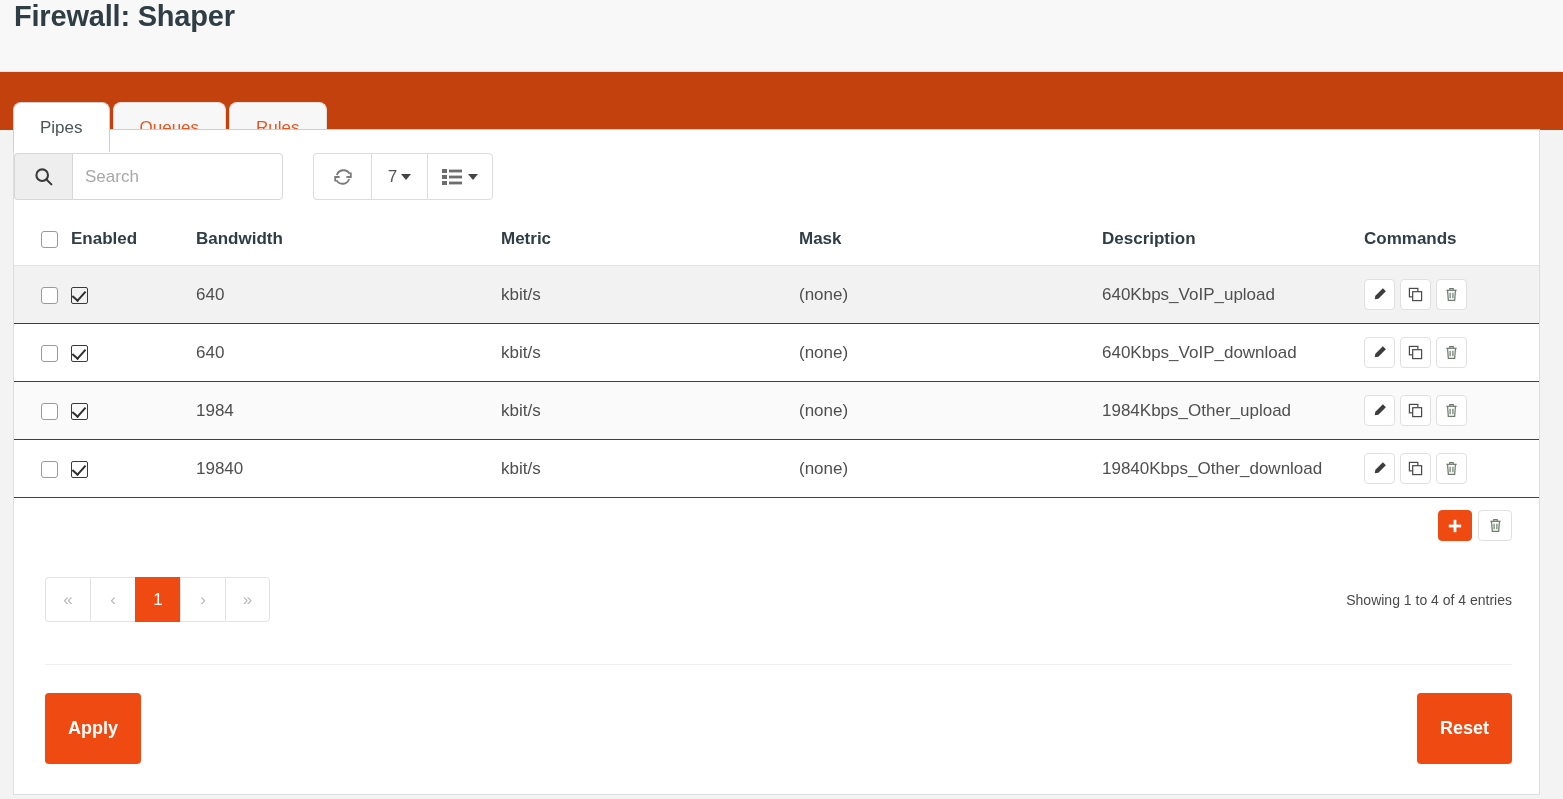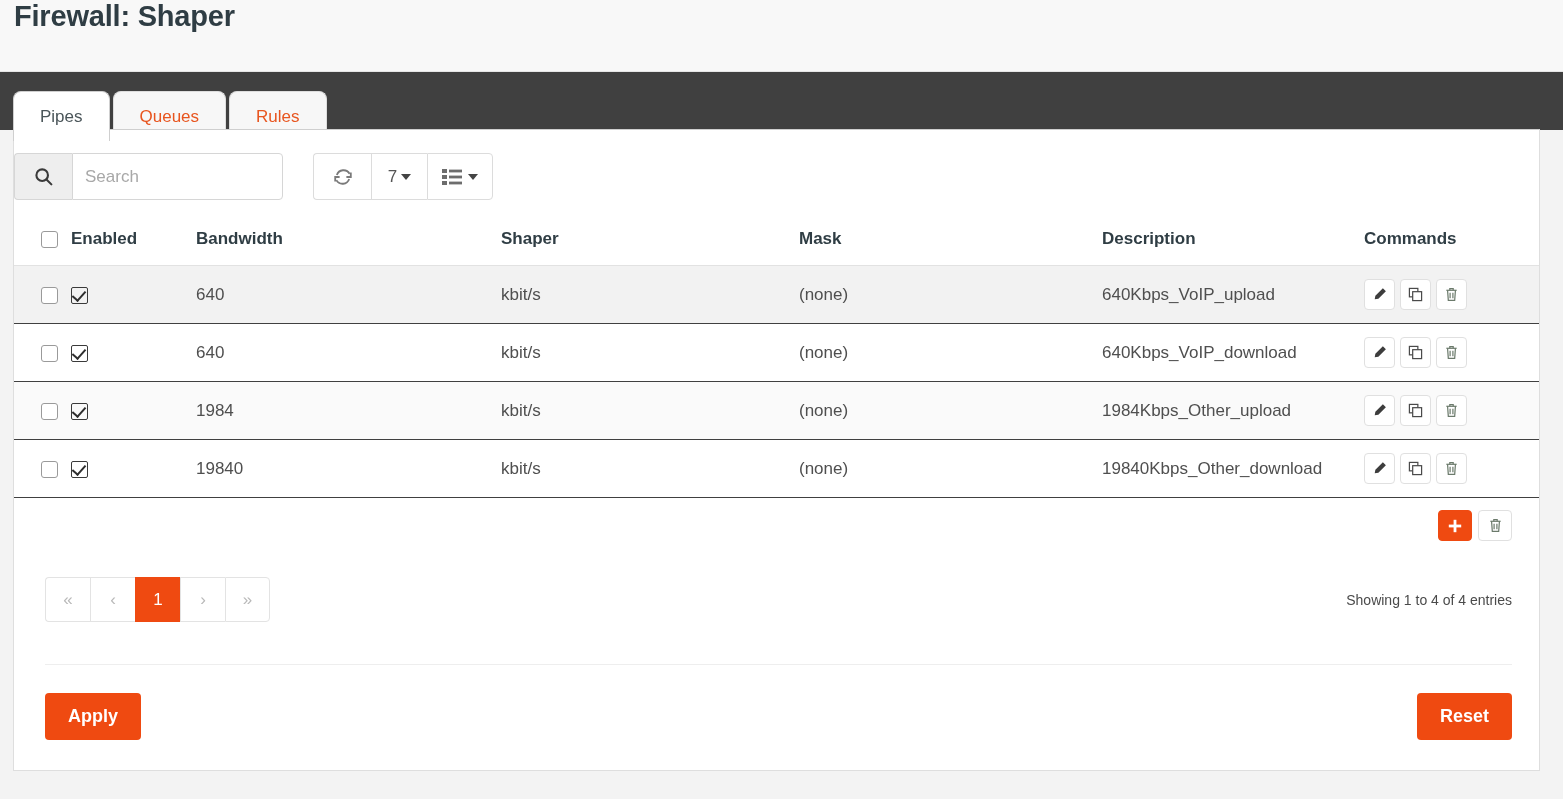--- a/index.html
+++ b/index.html
@@ -24,23 +24,23 @@
   .page-title {
     font-size: 29px;
     font-weight: bold;
     color: #2f3d44;
     letter-spacing: -0.2px;
   }
 
   
   .tabs-wrap {
     padding: 30px 0 0 13px;
-    background: #404040;
-    display: flex;
-    align-items: center;
+    background: #c2410c;
+    display: flex;
+    align-items: flex-start;
     height: 58px;
   }
   .tab {
     height: 50px;
     padding: 0 26px;
     display: flex;
     align-items: center;
     font-size: 17px;
     border: 1px solid #dedede;
     border-bottom: none;
@@ -251,21 +251,21 @@
     justify-content: space-between;
     padding: 28px 27px 30px 31px;
   }
   .btn-primary {
     background: #ef4a11;
     color: #fff;
     border: none;
     border-radius: 4px;
     font-size: 18px;
     font-weight: bold;
-    padding: 13px 23px;
+    padding: 25px 23px;
     cursor: pointer;
     font-family: "Liberation Sans", sans-serif;
   }
 </style>
 </head>
 <body>
 
 <div class="page-header">
   <div class="page-title">Firewall: Shaper</div>
 </div>
@@ -323,21 +323,21 @@
   </div>
 
   <table class="grid">
     <thead>
       <tr>
         <th class="c-sel">
           <span class="chk"></span>
         </th>
         <th class="c-en">Enabled</th>
         <th class="c-bw">Bandwidth</th>
-        <th class="c-metric">Shaper</th>
+        <th class="c-metric">Metric</th>
         <th class="c-mask">Mask</th>
         <th class="c-desc">Description</th>
         <th class="c-cmd">Commands</th>
       </tr>
     </thead>
     <tbody>
       <tr class="row-hover">
         <td class="c-sel">
           <span class="chk"></span>
         </td>

